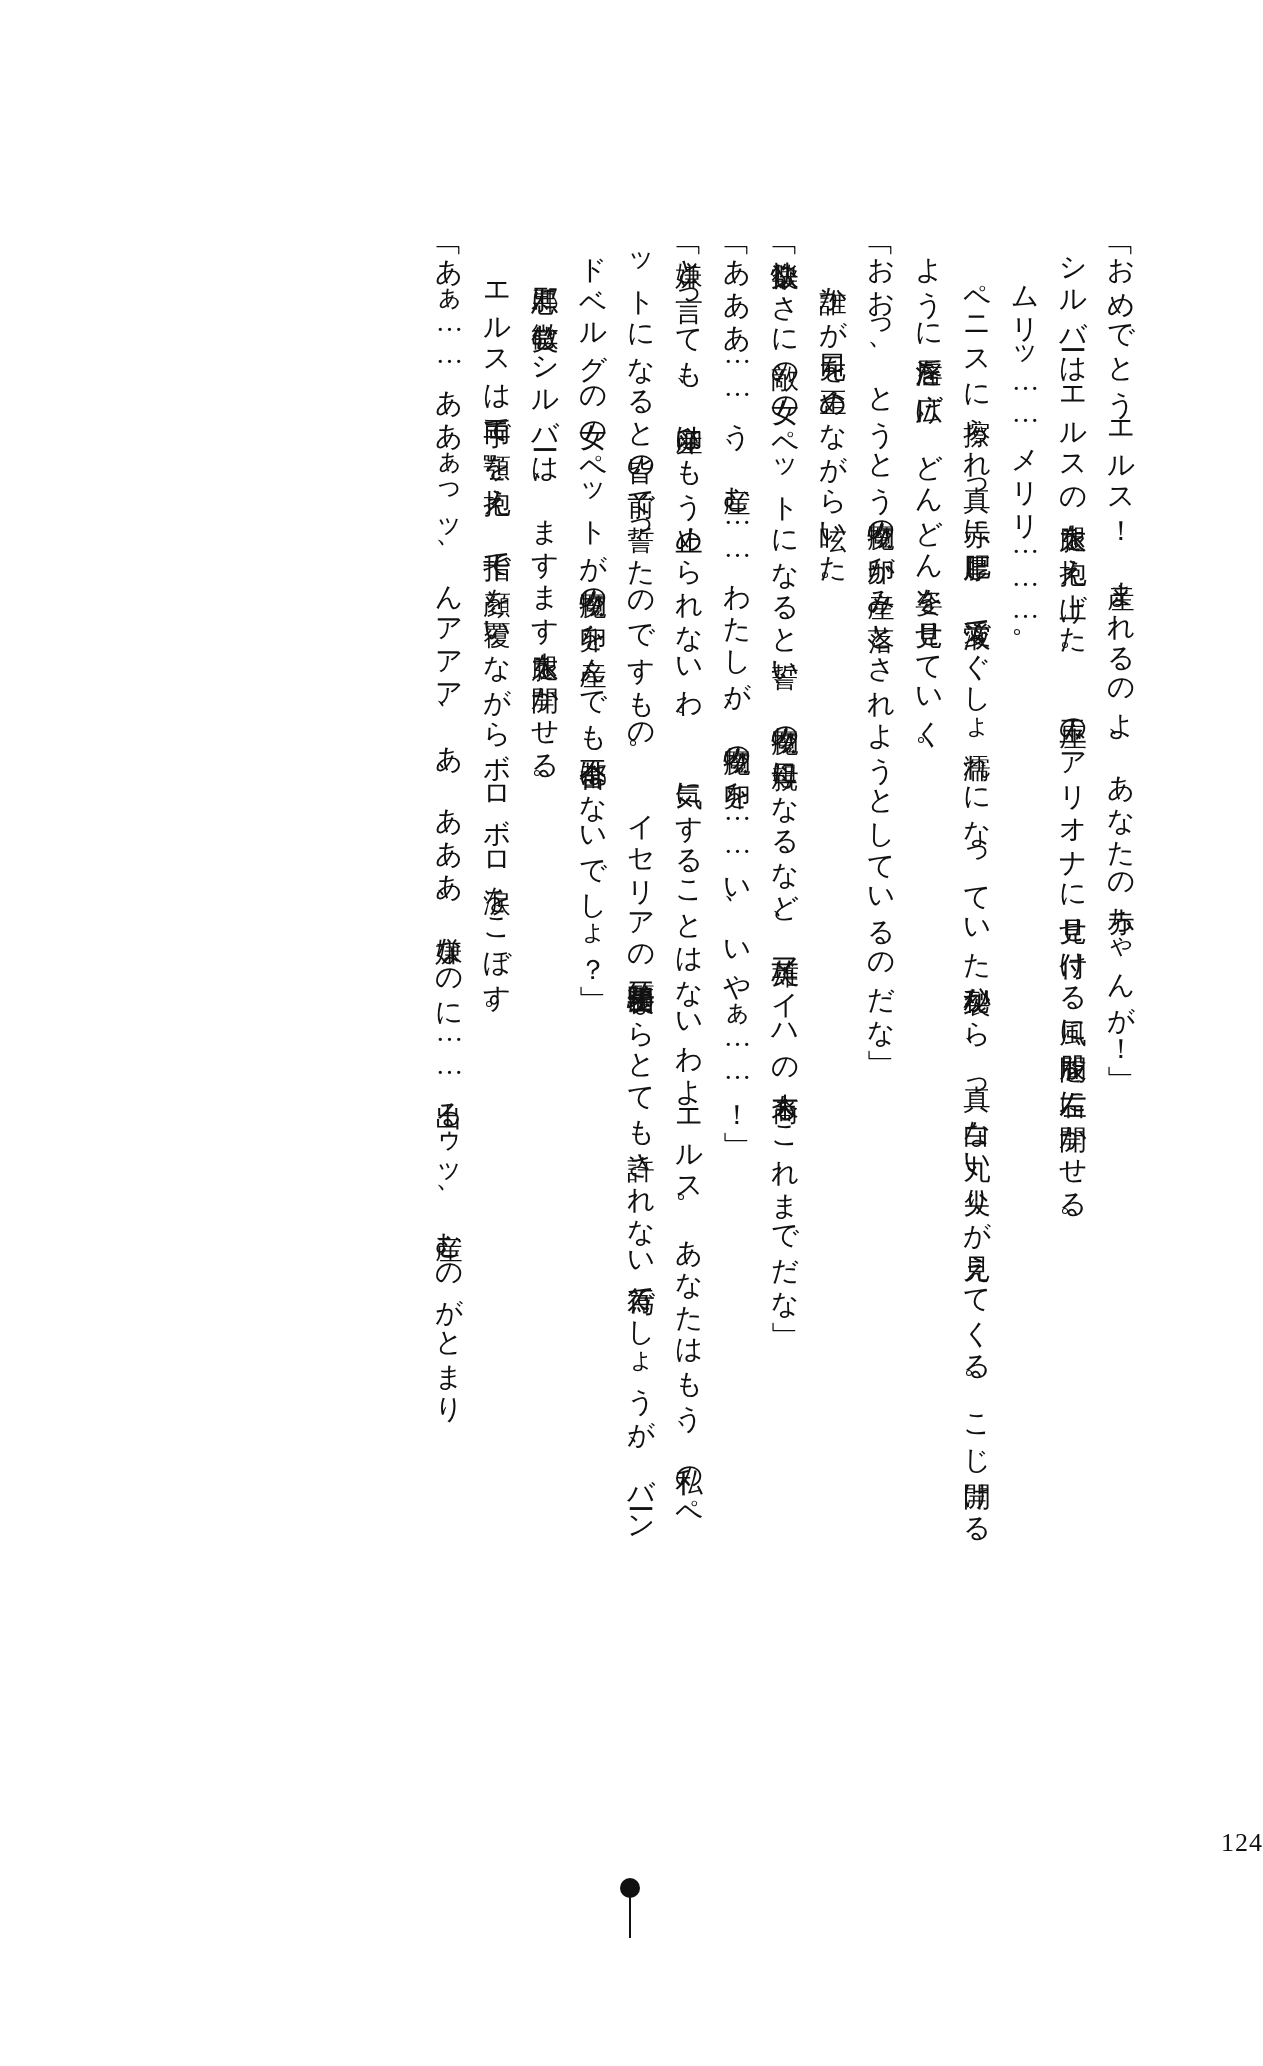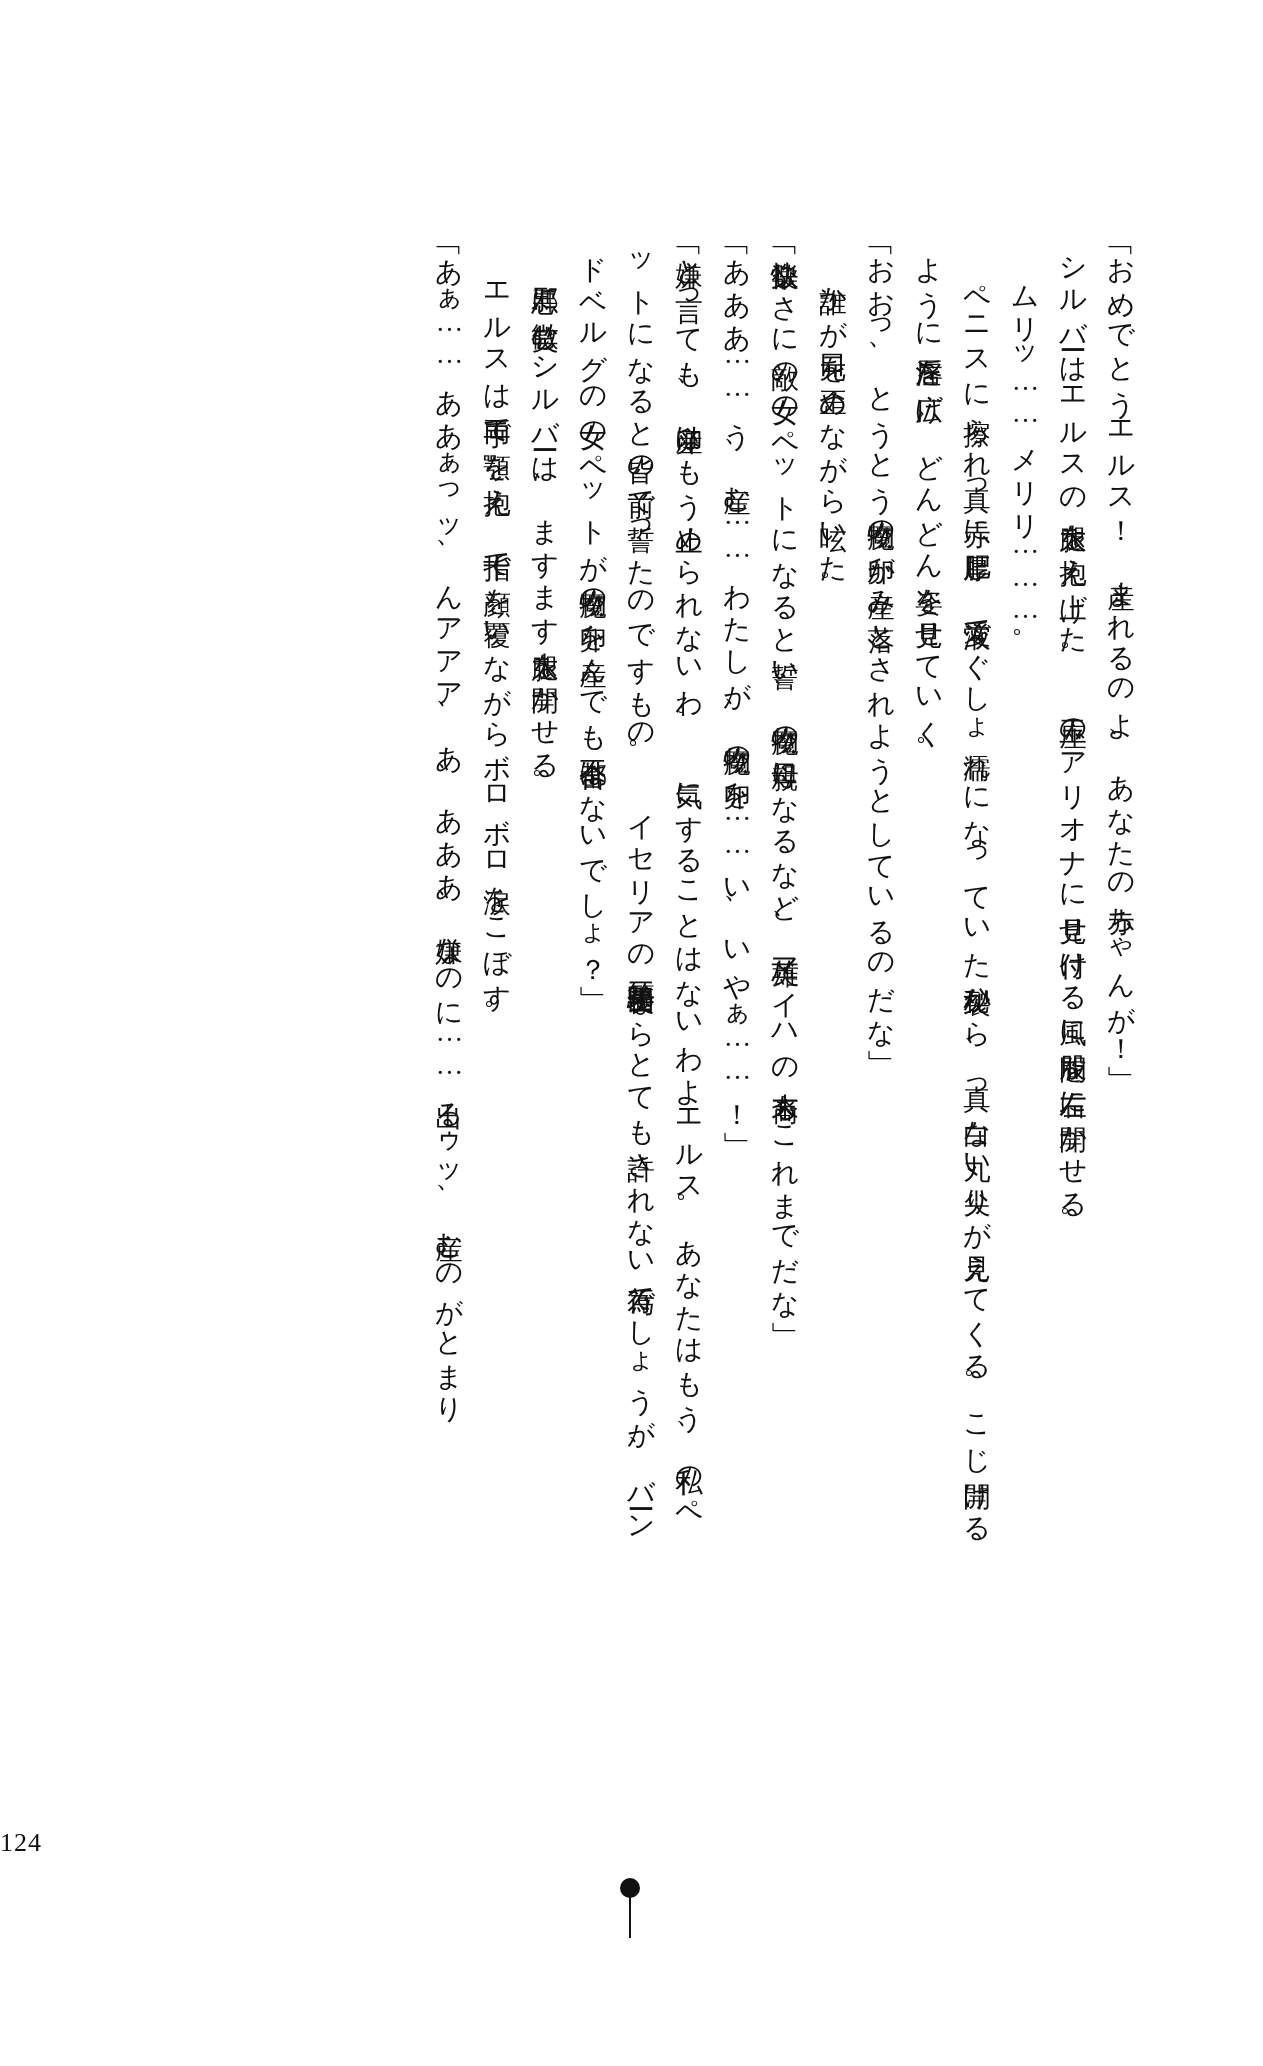--- a/index.html
+++ b/index.html
@@ -43,21 +43,21 @@
     text-indent: 0;
   }
   .text-block p.indent {
     text-indent: 28px;
   }
   .page-number {
     position: absolute;
     left: 0;
     right: 0;
     top: 1828px;
-    text-align: left;
+    text-align: right;
     font-size: 26px;
     font-family: "Liberation Serif", "DejaVu Serif", serif;
     color: #111111;
     letter-spacing: 1px;
   }
   .footer-mark {
     position: absolute;
     left: 50%;
     top: 1878px;
     transform: translateX(-50%);

